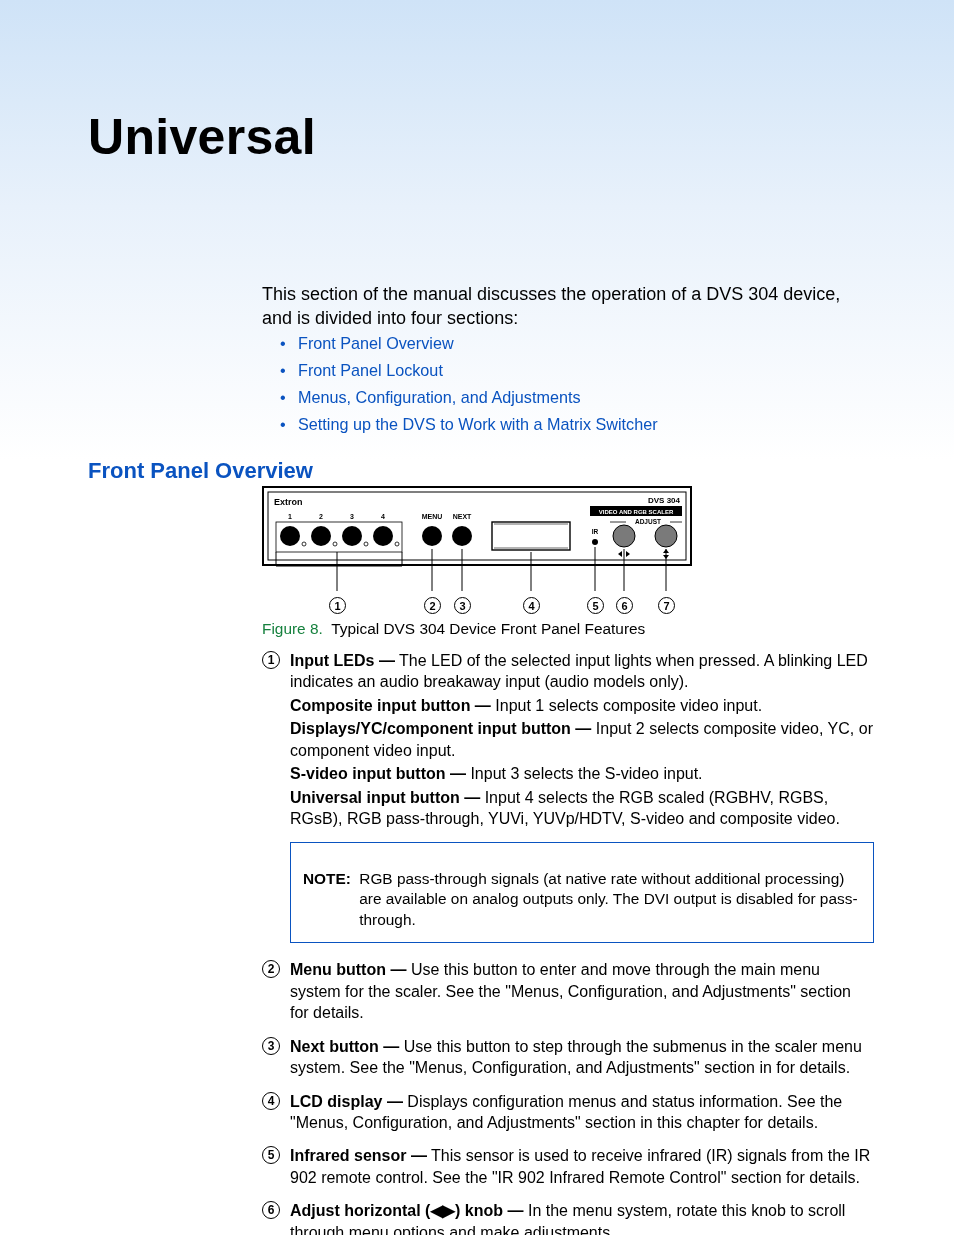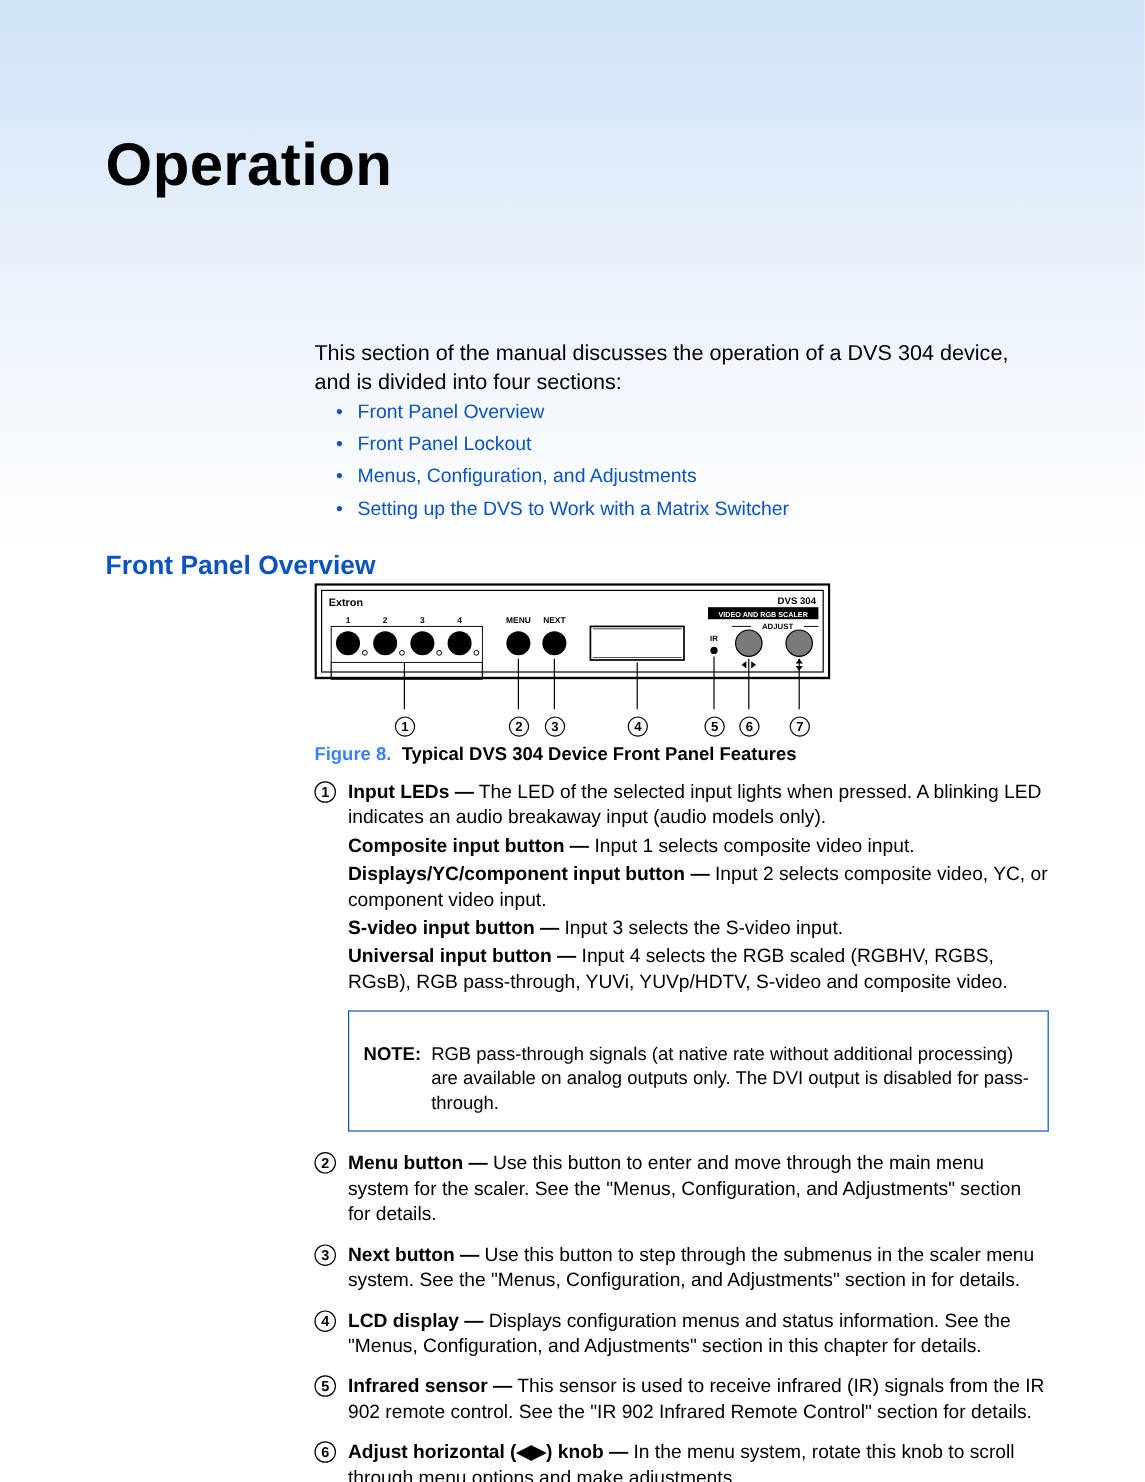--- a/index.html
+++ b/index.html
@@ -82,22 +82,22 @@
     width: 469px;
   }
   .panel-svg {
     display: block;
   }
   .figure-caption {
     position: absolute;
     left: 262px; top: 620px;
     font-size: 15.4px;
   }
-  .figure-caption .fignum { color: #3b82f6; font-weight: 700; }
-  .figure-caption .figtitle { font-weight: 700; }
+  .figure-caption .fignum { color: #15803d; font-weight: 400; }
+  .figure-caption .figtitle { font-weight: 400; }
 
   .items {
     position: absolute;
     left: 262px; top: 650px;
     width: 612px;
     font-size: 16px;
     line-height: 1.34;
   }
   .item {
     position: relative;
@@ -162,21 +162,21 @@
     background: #fff;
   }
 </style>
 </head>
 <body>
 
 <div class="page">
   <div class="gradient"></div>
   <div class="content">
 
-    <h1 class="title">Operation</h1>
+    <h1 class="title">Universal</h1>
 
     <div class="intro">This section of the manual discusses the operation of a DVS 304 device, and is divided into four sections:</div>
 
     <ul class="links">
       <li><a>Front Panel Overview</a></li>
       <li><a>Front Panel Lockout</a></li>
       <li><a>Menus, Configuration, and Adjustments</a></li>
       <li><a>Setting up the DVS to Work with a Matrix Switcher</a></li>
     </ul>
 

